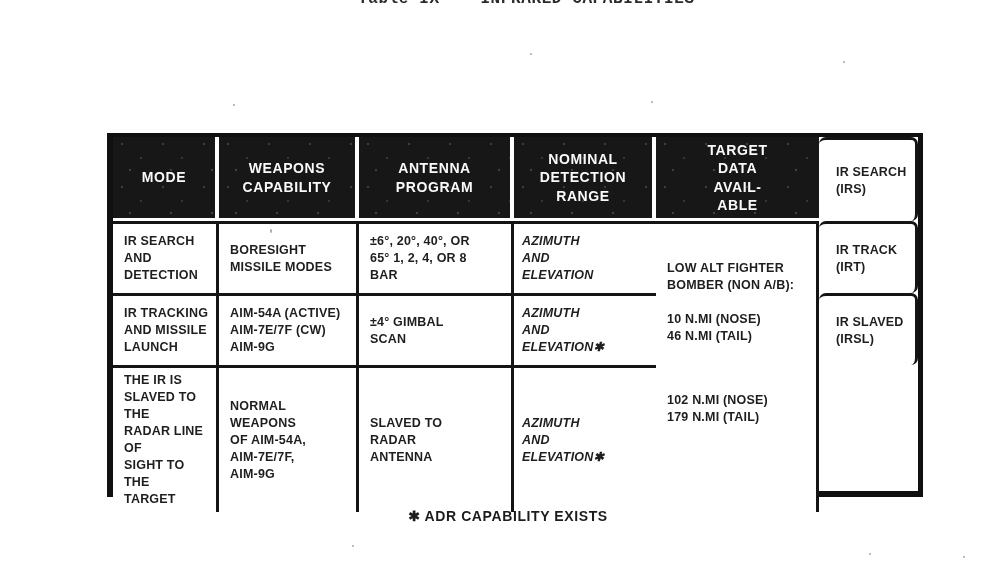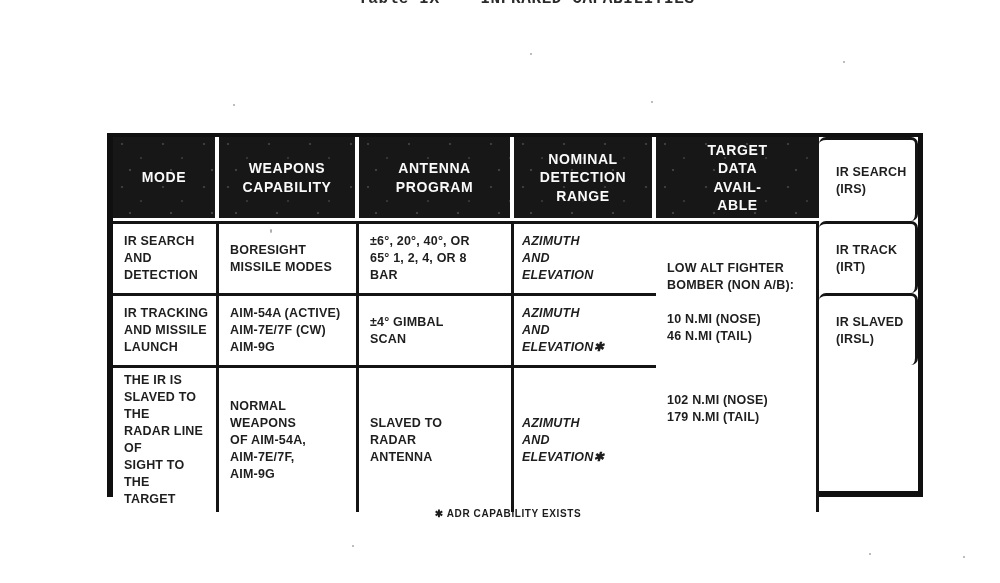--- a/index.html
+++ b/index.html
@@ -56,21 +56,21 @@
     grid-column:5 / 6;grid-row:2 / span 3;
     display:block;position:relative;padding:16px;
   }
   .det-block{position:absolute;left:11px;right:4px;}
   .det-low{top:19px;}
   .det-high{top:147px;}
   .det-block .vals{}
   .det-high .vals{margin-top:4px;}
   .footnote{
     position:absolute;left:107px;top:508px;width:802px;
-    text-align:center;font-size:10px;font-weight:bold;
+    text-align:center;font-size:14px;font-weight:bold;
     letter-spacing:0.6px;color:#1c1c1c;
   }
   .speck{position:absolute;background:#6b6b6b;border-radius:50%;opacity:0.6;}
 </style>
 </head>
 <body>
 
 <div class="doc-title">Table IX -  INFRARED CAPABILITIES</div>
 
 <div class="ir-table">

